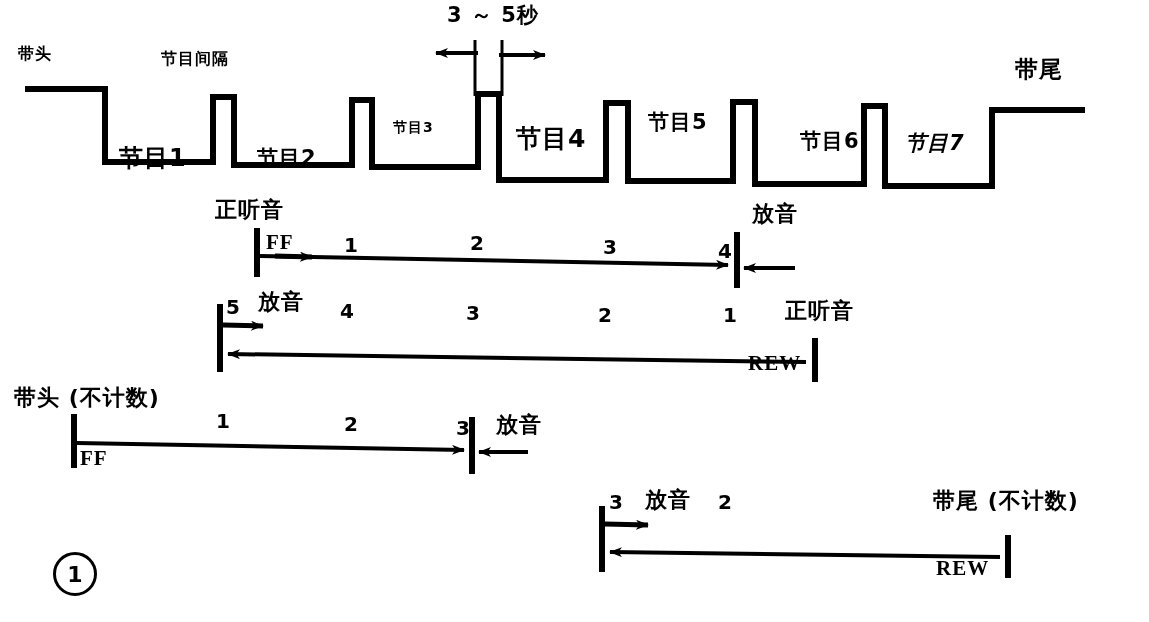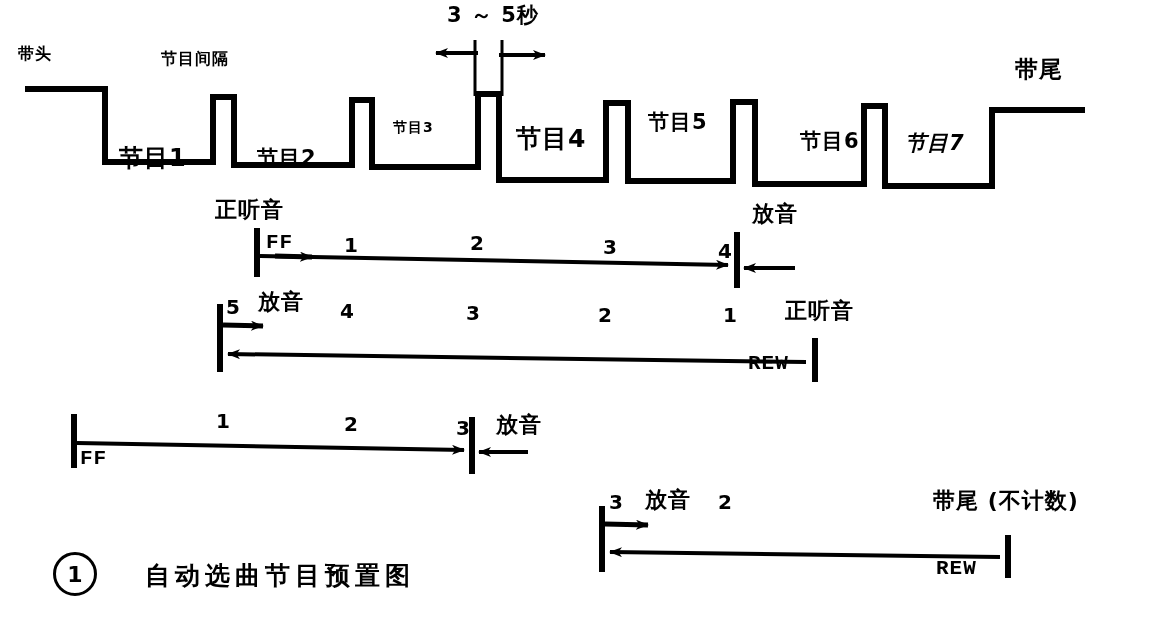--- a/index.html
+++ b/index.html
@@ -17,21 +17,21 @@
   .lbl{
     position:absolute;
     color:#000;
     white-space:nowrap;
     font-weight:bold;
     line-height:1;
     letter-spacing:1px;
   }
   .cn{font-family:"DejaVu Sans","Liberation Sans",sans-serif;font-weight:bold;}
   .num{font-family:"DejaVu Sans","Liberation Sans",sans-serif;font-weight:bold;}
-  .mono{font-family:Liberation Mono, monospace;font-weight:bold;}
+  .mono{font-family:Liberation Serif, serif;font-weight:bold;}
   .circnum{
     position:absolute;
     width:38px;height:38px;
     border:3px solid #000;
     border-radius:50%;
     color:#000;
     font-weight:bold;
     font-size:22px;
     display:flex;align-items:center;justify-content:center;
     font-family:"DejaVu Sans","Liberation Sans",sans-serif;
@@ -153,28 +153,28 @@
 
   <div class="lbl num" style="left:226px;top:297px;font-size:20px;">5</div>
   <div class="lbl cn" style="left:258px;top:291px;font-size:22px;">放音</div>
   <div class="lbl num" style="left:340px;top:301px;font-size:20px;">4</div>
   <div class="lbl num" style="left:466px;top:303px;font-size:20px;">3</div>
   <div class="lbl num" style="left:598px;top:305px;font-size:20px;">2</div>
   <div class="lbl num" style="left:723px;top:305px;font-size:20px;">1</div>
   <div class="lbl cn" style="left:785px;top:300px;font-size:22px;">正听音</div>
   <div class="lbl mono" style="left:748px;top:353px;font-size:21px;">REW</div>
 
+  <div class="lbl cn" style="left:14px;top:387px;font-size:22px;">带头 (不计数)</div>
   <div class="lbl num" style="left:216px;top:411px;font-size:20px;">1</div>
   <div class="lbl num" style="left:344px;top:414px;font-size:20px;">2</div>
   <div class="lbl num" style="left:456px;top:418px;font-size:20px;">3</div>
   <div class="lbl mono" style="left:80px;top:448px;font-size:21px;">FF</div>
   <div class="lbl cn" style="left:496px;top:414px;font-size:22px;">放音</div>
 
   <div class="lbl num" style="left:609px;top:492px;font-size:20px;">3</div>
   <div class="lbl cn" style="left:645px;top:489px;font-size:22px;">放音</div>
   <div class="lbl num" style="left:718px;top:492px;font-size:20px;">2</div>
   <div class="lbl mono" style="left:936px;top:558px;font-size:21px;">REW</div>
   <div class="lbl cn" style="left:933px;top:490px;font-size:22px;">带尾 (不计数)</div>
 
   <div class="circnum" style="left:53px;top:552px;">1</div>
-  <div class="lbl cn" style="left:145px;top:563px;font-size:25px;letter-spacing:5px;">自动选曲节目预置图</div>
 
 </div>
 
 </body></html>

